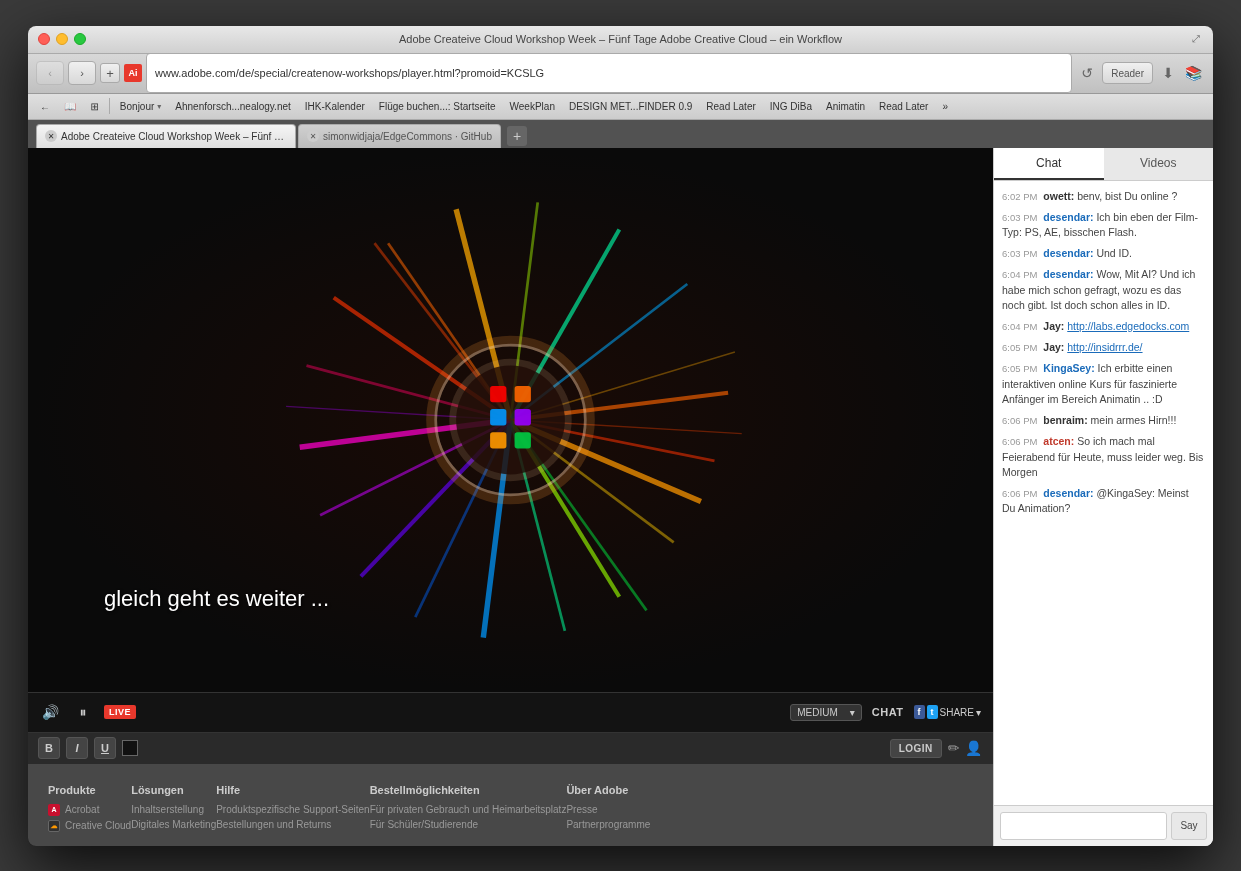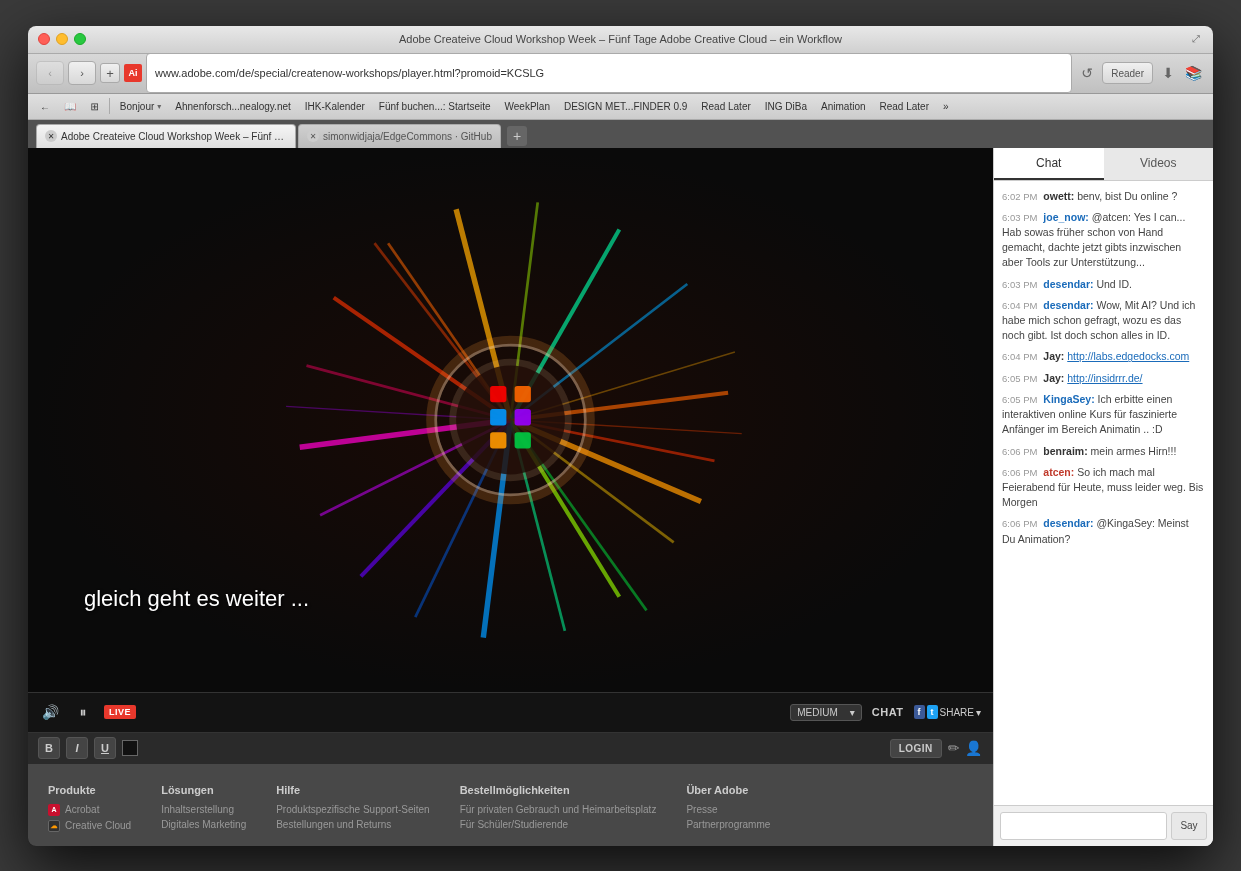--- a/index.html
+++ b/index.html
@@ -276,21 +276,21 @@
       position: relative;
       overflow: hidden;
       background: radial-gradient(ellipse at center, #1a0a05 0%, #0a0a0a 70%);
       display: flex;
       align-items: center;
       justify-content: center;
     }
     .video-overlay-text {
       position: absolute;
       bottom: 80px;
-      left: 56px;
+      left: 76px;
       color: white;
       font-size: 22px;
       font-weight: 300;
       z-index: 10;
       text-shadow: 1px 1px 3px rgba(0,0,0,0.8);
     }
     .burst-svg {
       width: 100%;
       height: 100%;
     }
@@ -516,21 +516,20 @@
     }
     
     .footer {
       background: #484848;
       padding: 20px 0 10px;
       flex-shrink: 0;
     }
     .footer-content {
       display: flex;
       padding: 0 20px;
-      gap: 30px;
     }
     .footer-col h4 {
       color: #ccc;
       font-size: 11px;
       font-weight: 600;
       margin-bottom: 8px;
     }
     .footer-col a {
       display: flex;
       align-items: center;
@@ -604,36 +603,36 @@
       <span>Bonjour</span>
       <span class="bm-arrow">▾</span>
     </div>
     <div class="bookmark-item">
       <span>Ahnenforsch...nealogy.net</span>
     </div>
     <div class="bookmark-item">
       <span>IHK-Kalender</span>
     </div>
     <div class="bookmark-item">
-      <span>Fünf buchen...: Startseite</span>
+      <span>Flüge buchen...: Startseite</span>
     </div>
     <div class="bookmark-item">
       <span>WeekPlan</span>
     </div>
     <div class="bookmark-item">
       <span>DESIGN MET...FINDER 0.9</span>
     </div>
     <div class="bookmark-item">
       <span>Read Later</span>
     </div>
     <div class="bookmark-item">
       <span>ING DiBa</span>
     </div>
     <div class="bookmark-item">
-      <span>Animation</span>
+      <span>Animatin</span>
     </div>
     <div class="bookmark-item">
       <span>Read Later</span>
     </div>
     <div class="bookmark-item">»</div>
   </div>
 
   <div class="tabs-bar">
     <div class="tab">
       <div class="tab-close">✕</div>
@@ -799,26 +798,26 @@
       </div>
 
       <div class="chat-messages">
 
         <div class="chat-msg">
           <span class="chat-time">6:02 PM</span>
           <span class="chat-user normal">owett:</span>
           <span class="chat-text"> benv, bist Du online ?</span>
         </div>
 
-
         <div class="chat-msg">
           <span class="chat-time">6:03 PM</span>
-          <span class="chat-user blue">joe_now:</span>
-          <span class="chat-text"> @atcen: Yes I can... Hab sowas früher schon von Hand gemacht, dachte jetzt gibts inzwischen aber Tools zur Unterstützung...</span>
-        </div>
+          <span class="chat-user blue">desendar:</span>
+          <span class="chat-text"> Ich bin eben der Film-Typ: PS, AE, bisschen Flash.</span>
+        </div>
+
 
         <div class="chat-msg">
           <span class="chat-time">6:03 PM</span>
           <span class="chat-user blue">desendar:</span>
           <span class="chat-text"> Und ID.</span>
         </div>
 
         <div class="chat-msg">
           <span class="chat-time">6:04 PM</span>
           <span class="chat-user blue">desendar:</span>

